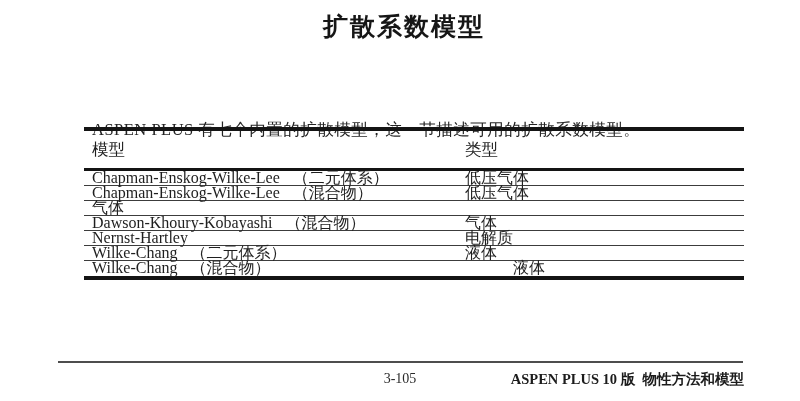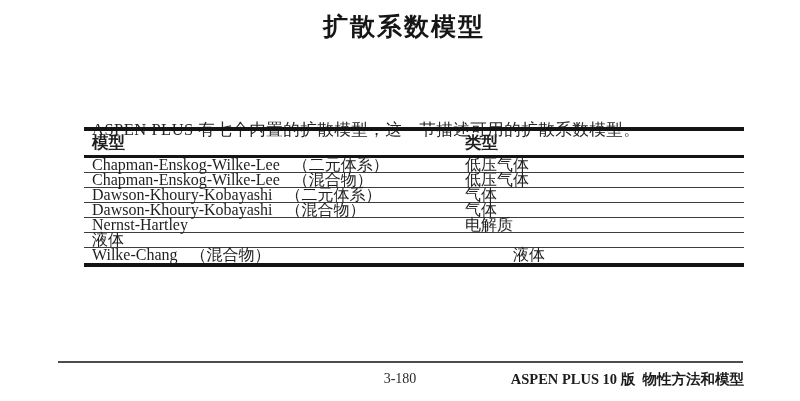--- a/index.html
+++ b/index.html
@@ -53,23 +53,23 @@
   .t-row {
     display: grid;
     grid-template-columns: 373px 1fr;
     align-items: center;
     height: 15px;
     border-bottom: 1.6px solid var(--border-light);
     font-size: 16px;
   }
   .t-row:last-child { border-bottom: none; gap: 48px; }
   .t-row.header {
-    height: 27px;
+    height: 40px;
     border-bottom: 3px solid var(--border-heavy);
-    font-weight: bold;
+    font-weight: normal;
     font-size: 16.5px;
   }
   .cell { padding-left: 8px; white-space: nowrap; overflow: hidden; }
   .variant { margin-left: 13px; }
   .footer-rule {
     position: absolute;
     top: 361px;
     left: 58px;
     width: 685px;
     height: 2px;
@@ -113,41 +113,41 @@
       <div class="cell"><span>Chapman-Enskog-Wilke-Lee</span><span class="variant">（二元体系）</span></div>
       <div class="cell">低压气体</div>
     </div>
 
     <div class="t-row">
       <div class="cell"><span>Chapman-Enskog-Wilke-Lee</span><span class="variant">（混合物）</span></div>
       <div class="cell">低压气体</div>
     </div>
 
     <div class="t-row">
-      <div class="cell"><span>Dawson-Khoury-Kobayashi</span><span class="variant">（二元体系）</span></div>
       <div class="cell">气体</div>
     </div>
 
     <div class="t-row">
       <div class="cell"><span>Dawson-Khoury-Kobayashi</span><span class="variant">（混合物）</span></div>
       <div class="cell">气体</div>
     </div>
 
     <div class="t-row">
       <div class="cell"><span>Nernst-Hartley</span><span class="variant"></span></div>
       <div class="cell">电解质</div>
     </div>
 
     <div class="t-row">
+      <div class="cell"><span>Wilke-Chang</span><span class="variant">（二元体系）</span></div>
       <div class="cell">液体</div>
     </div>
 
     <div class="t-row">
       <div class="cell"><span>Wilke-Chang</span><span class="variant">（混合物）</span></div>
       <div class="cell">液体</div>
     </div>
   </div>
 
   <div class="footer-rule"></div>
-  <div class="page-number">3-180</div>
+  <div class="page-number">3-105</div>
   <div class="footer-doc-title">ASPEN PLUS 10 版  物性方法和模型</div>
 
 </div>
 
 </body></html>

